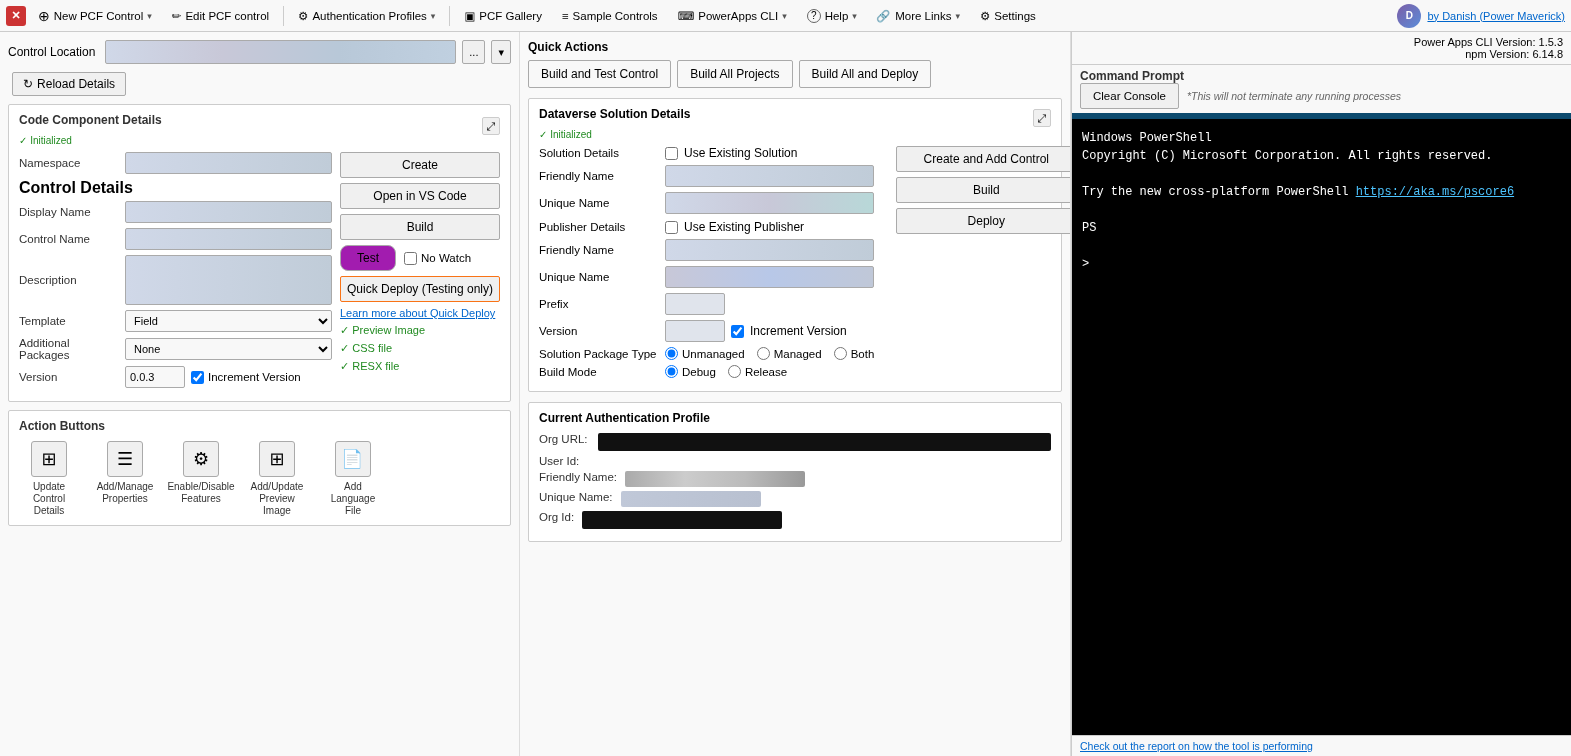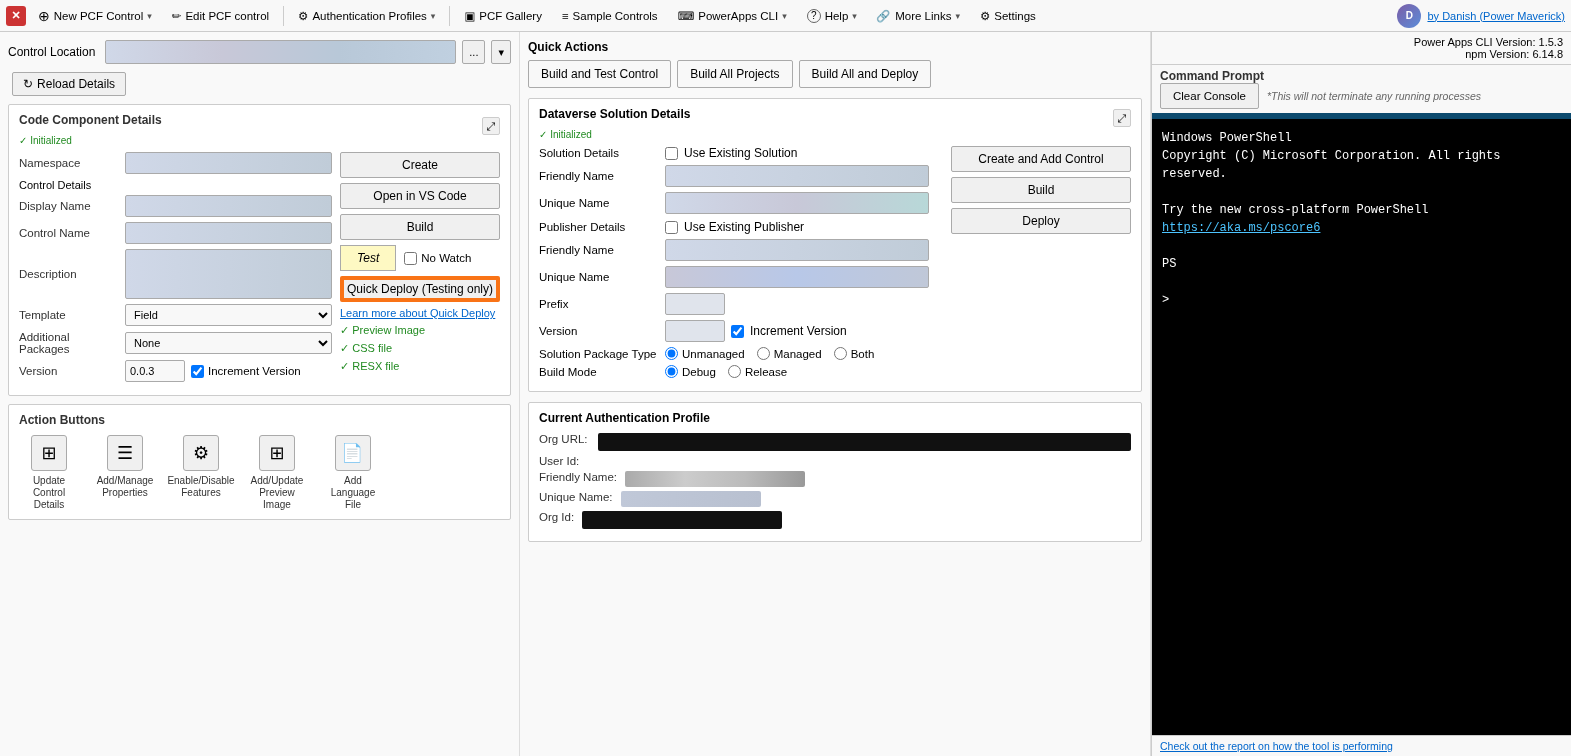--- a/index.html
+++ b/index.html
@@ -178,30 +178,30 @@
       cursor: pointer;
       text-align: center;
       display: flex; align-items: center; justify-content: center;
     }
 
     .test-row {
       display: flex; align-items: center; gap: 8px;
     }
     .test-btn {
       height: 26px; padding: 0 16px;
-      background: #fef9c3; border: 1px solid #aaa; border-radius: 0;
-      font-size: 12px; cursor: pointer; font-style: italic;
+      background: #a21caf; border: 1px solid #aaa; border-radius: 8px;
+      font-size: 12px; cursor: pointer;
     }
     .checkbox-label { display: flex; align-items: center; gap: 4px; font-size: 11.5px; }
 
     .quick-deploy-btn {
       width: 100%;
       height: 26px;
       background: #f0f0f0;
-      border: 4px solid #f97316;
+      border: 1px solid #f97316;
       border-radius: 2px;
       font-size: 12px;
       cursor: pointer;
     }
     .link-text { color: #0066cc; font-size: 11px; cursor: pointer; text-decoration: underline; }
 
     .status-row {
       display: flex; align-items: center; gap: 4px;
       font-size: 11px; color: #228b22;
     }
@@ -307,21 +307,21 @@
     .auth-field-label { font-size: 11.5px; color: #333; white-space: nowrap; }
     .auth-value-box {
       height: 18px;
       background: linear-gradient(to right, #111, #333, #555, #333);
       border-radius: 2px;
       flex: 1;
     }
 
     
     .right-panel {
-      width: 420px;
+      width: 500px;
       flex-shrink: 0;
       display: flex;
       flex-direction: column;
       background: #f8f8f8;
       border-left: 1px solid #ccc;
     }
     .clear-console-btn {
       height: 26px; padding: 0 12px;
       background: #f0f0f0; border: 1px solid #aaa; border-radius: 2px;
       font-size: 11.5px; cursor: pointer;
@@ -442,21 +442,21 @@
         <span>✓ Initialized</span>
       </div>
 
       <div class="two-col-layout">
         <div class="left-col">
           <div class="form-row">
             <span class="form-label">Namespace</span>
             <div class="form-input"></div>
           </div>
 
-          <div style="font-size:11px; font-weight:400; margin:4px 0 4px 0;">Control Details</div>
+          <div style="font-size:16px; font-weight:700; margin:4px 0 4px 0;">Control Details</div>
 
           <div class="form-row">
             <span class="form-label">Display Name</span>
             <div class="form-input"></div>
           </div>
           <div class="form-row">
             <span class="form-label">Control Name</span>
             <div class="form-input"></div>
           </div>
           <div class="form-row">

